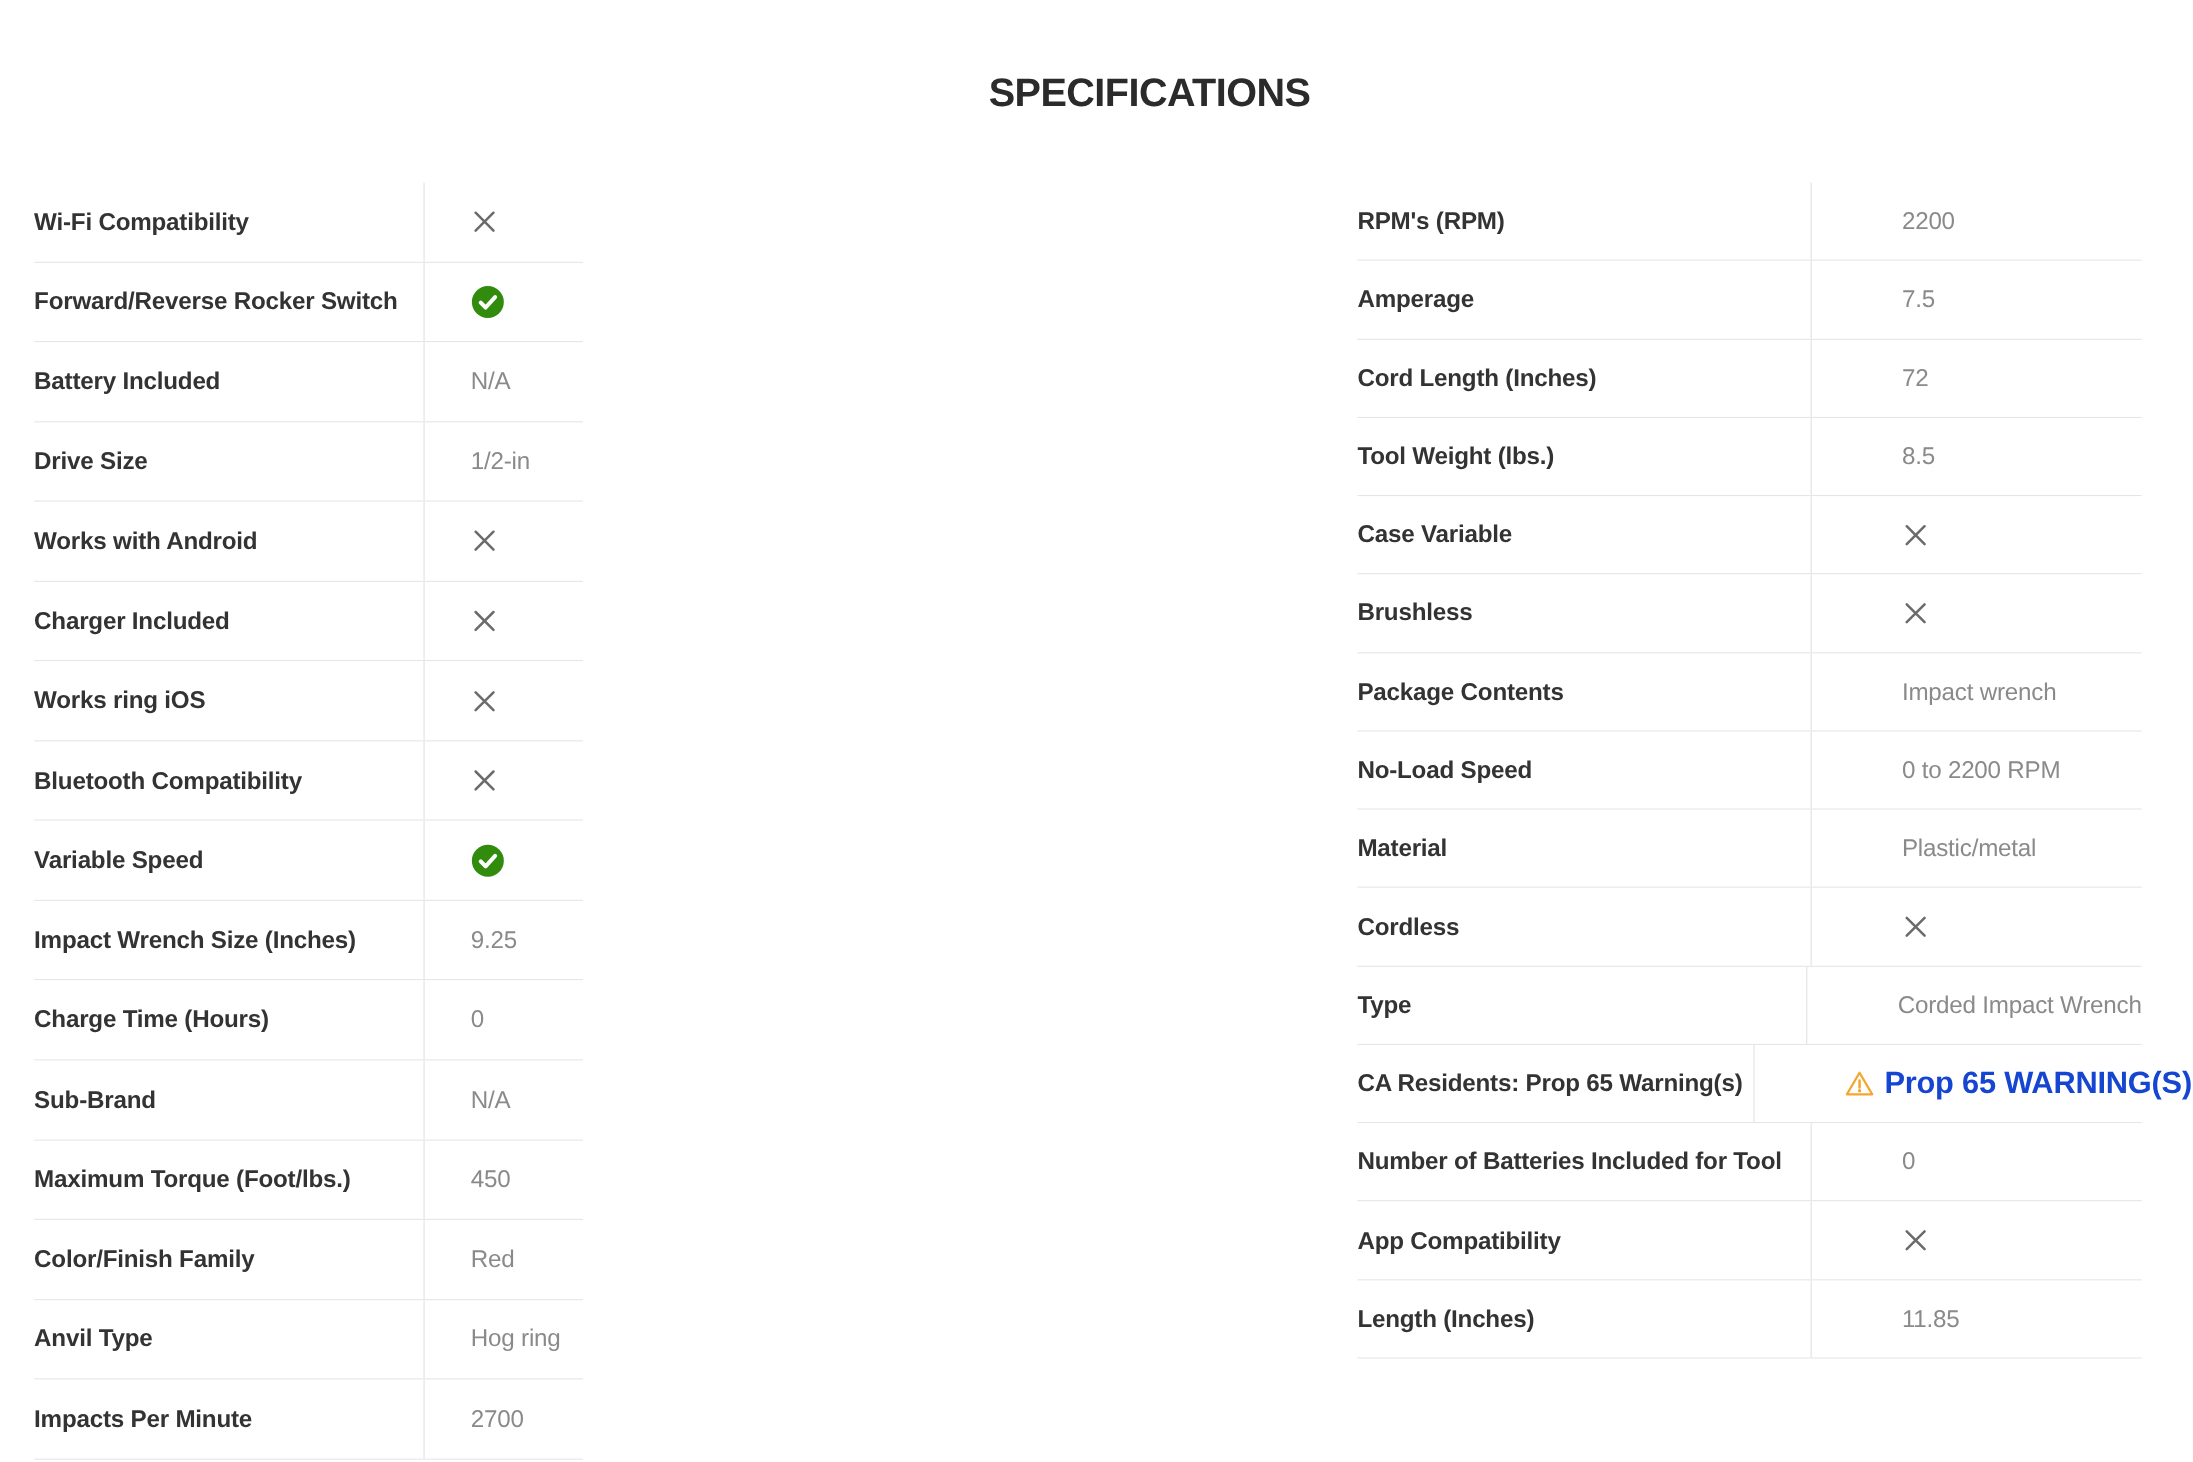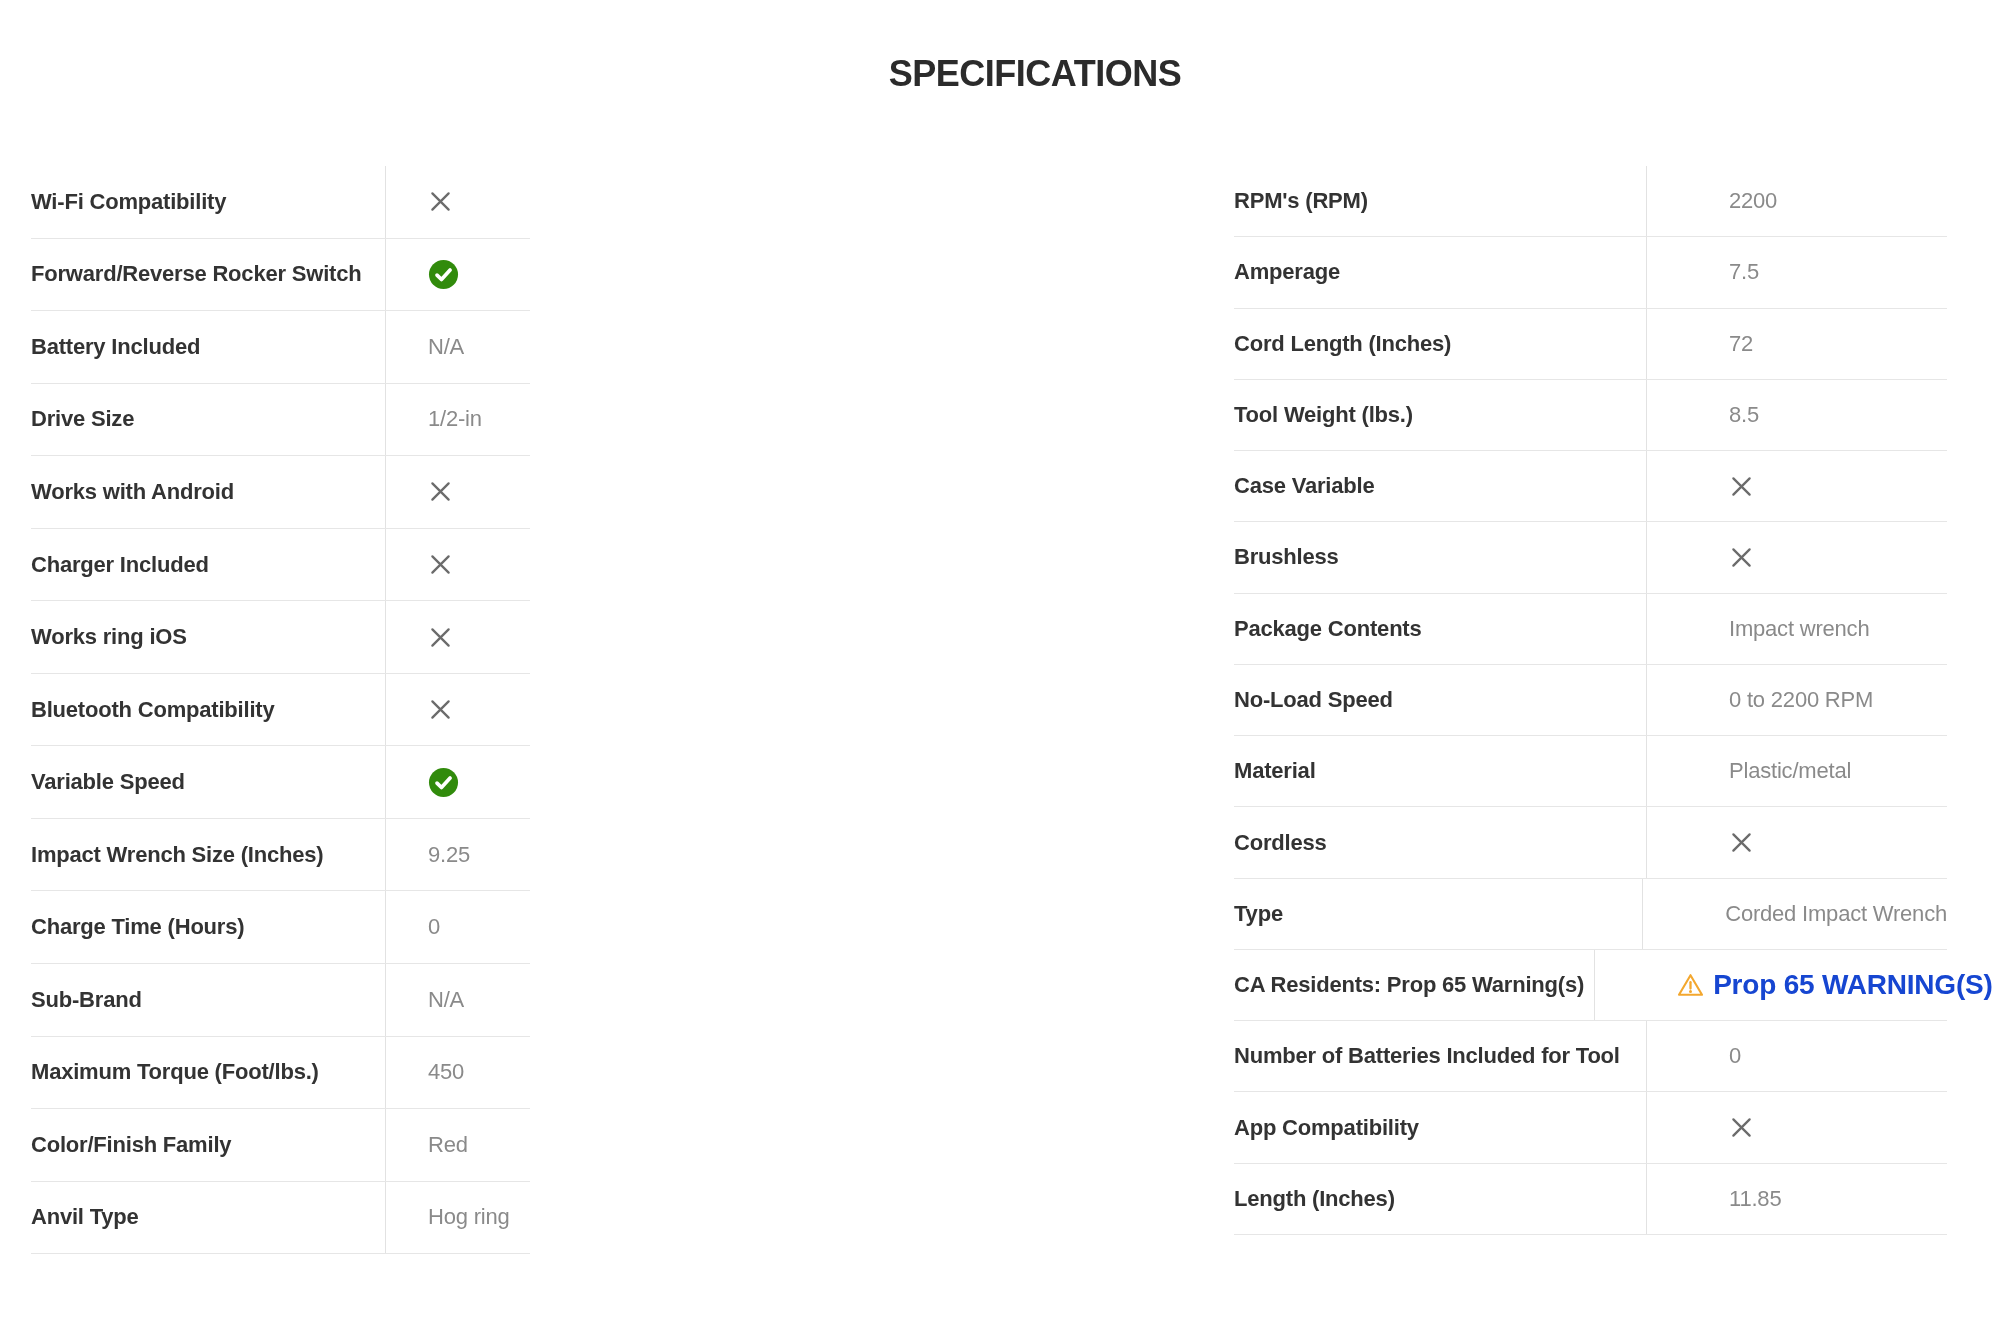--- a/index.html
+++ b/index.html
@@ -14,21 +14,21 @@
     --title:#2b2b2b;
   }
   html,body{margin:0;padding:0}
   body{
     width:1994px;height:1329px;position:relative;overflow:hidden;
     background:#ffffff;
     font-family:"Liberation Sans", sans-serif;
   }
   .page-title{
     position:absolute;top:52px;left:1031px;transform:translateX(-50%);
-    margin:4px;font-size:36px;font-weight:700;letter-spacing:-0.5px;
+    margin:14px;font-size:36px;font-weight:700;letter-spacing:-0.5px;
     color:var(--title);white-space:nowrap;line-height:1;
   }
   .spec-table{position:absolute;top:166px}
   .spec-table.left{left:31px;width:499px}
   .spec-table.right{left:1234px;width:713px}
   .row{
     display:flex;align-items:stretch;box-sizing:border-box;
     border-bottom:1px solid var(--divider);
   }
   .left .row{height:72.56px}
@@ -182,20 +182,26 @@
       </div>
   </div>
 
   <div class="row">
     <div class="lab">Anvil Type</div>
     <div class="val">
         <span>Hog ring</span>
       </div>
   </div>
 
+  <div class="row">
+    <div class="lab">Impacts Per Minute</div>
+    <div class="val">
+        <span>2700</span>
+      </div>
+  </div>
 
 </section>
 
 <section class="spec-table right">
 
   <div class="row">
     <div class="lab">RPM's (RPM)</div>
     <div class="val">
         <span>2200</span>
       </div>

